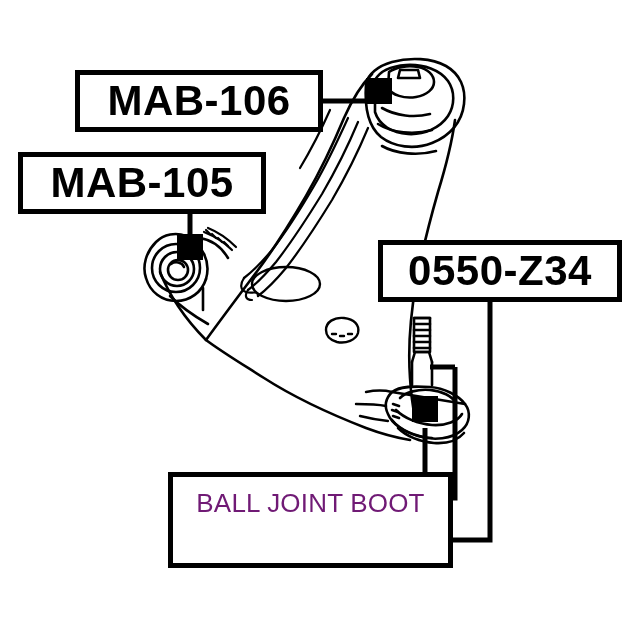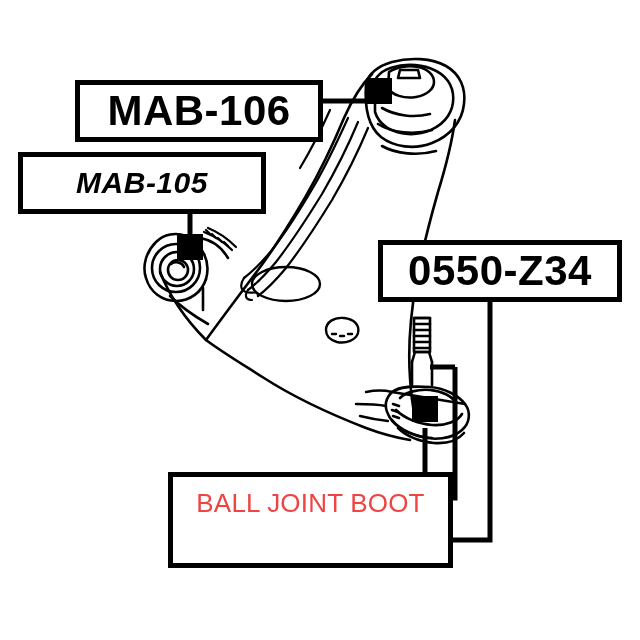--- a/index.html
+++ b/index.html
@@ -41,33 +41,33 @@
     font-family: "Liberation Sans", sans-serif;
     font-weight: bold;
     color: #000000;
     letter-spacing: 0.5px;
     line-height: 1;
     white-space: nowrap;
   }
   .label-sub {
     font-family: "Liberation Sans", sans-serif;
     font-weight: normal;
-    color: #ef4444;
+    color: #701a75;
     line-height: 1;
     white-space: nowrap;
     letter-spacing: 0.2px;
   }
   #box-mab106 {
-    left: 75px; top: 80px; width: 248px; height: 62px;
+    left: 75px; top: 70px; width: 248px; height: 62px;
   }
   #box-mab106 .label-code { font-size: 42px; }
   #box-mab105 {
     left: 18px; top: 152px; width: 248px; height: 62px;
   }
-  #box-mab105 .label-code { font-size: 30px; font-style: italic; }
+  #box-mab105 .label-code { font-size: 42px; }
   #box-0420 {
     left: 378px; top: 240px; width: 244px; height: 62px;
   }
   #box-0420 .label-code { font-size: 42px; }
   #box-mbjb {
     left: 168px; top: 472px; width: 285px; height: 96px;
     justify-content: flex-start;
     padding-top: 6px;
   }
   #box-mbjb .label-code { font-size: 44px; }

